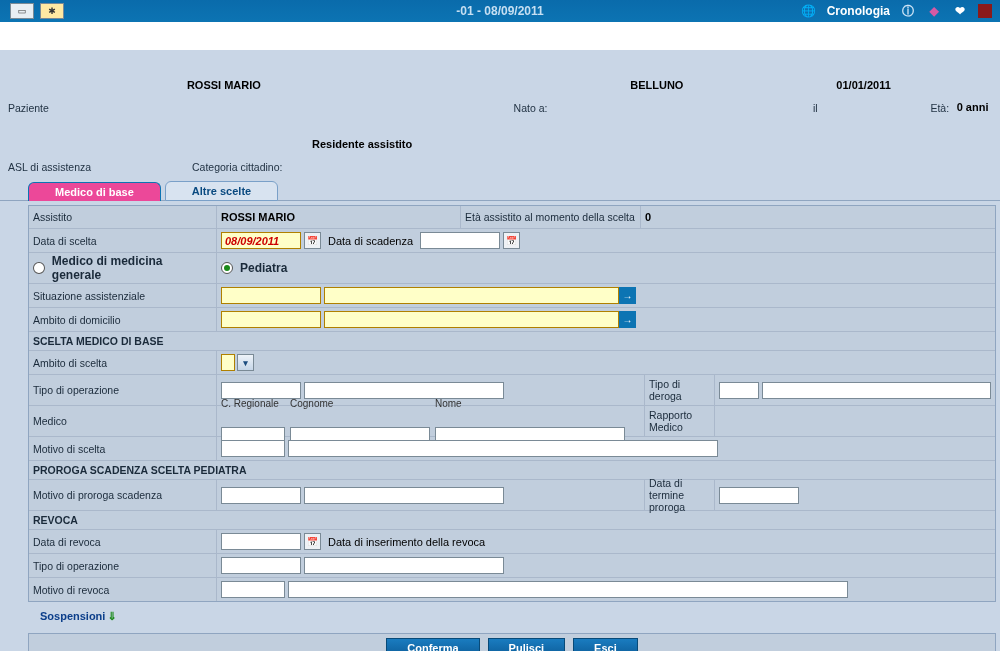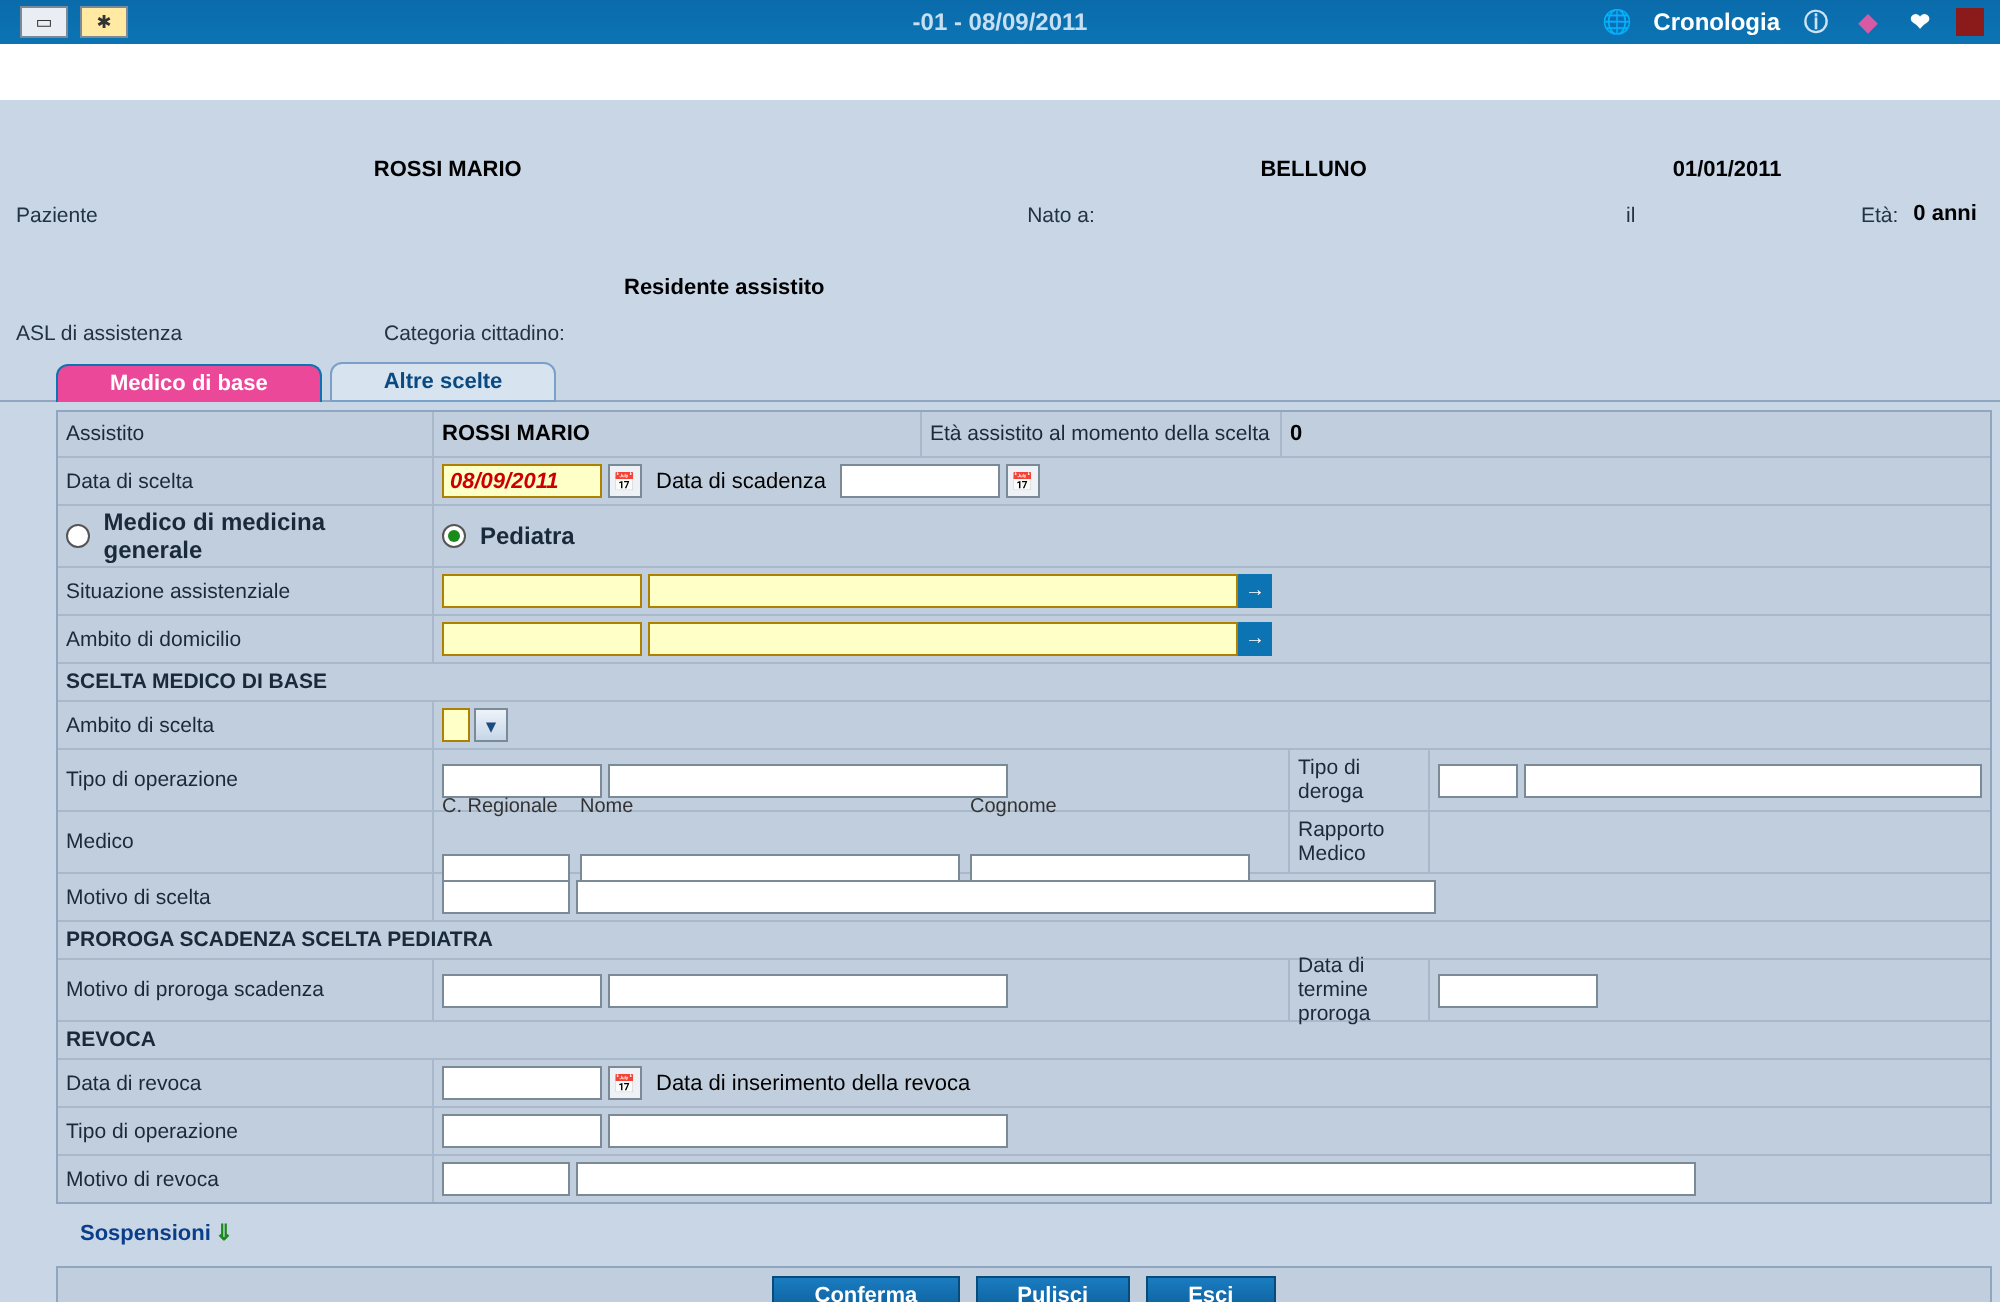--- a/index.html
+++ b/index.html
@@ -200,26 +200,26 @@
       </div>
     </div>
     <div class="frow">
       <div class="fcell lab h2">Medico</div>
       <div class="fcell val h2" style="width:428px;flex:none">
         <div class="medcol">
           <div class="sub-lbl">C. Regionale</div>
           <input class="inp" style="width: 64px;">
         </div>
         <div class="medcol">
+          <div class="sub-lbl">Cognome</div>
+          <input class="inp w140" style="">
+        </div>
+        <div class="medcol">
           <div class="sub-lbl">Nome</div>
           <input class="inp" style="width: 190px;">
-        </div>
-        <div class="medcol">
-          <div class="sub-lbl">Cognome</div>
-          <input class="inp w140" style="">
         </div>
       </div>
       <div class="fcell lab small h2">Rapporto Medico</div>
       <div class="fcell val h2"></div>
     </div>
     <div class="frow">
       <div class="fcell lab">Motivo di scelta</div>
       <div class="fcell val">
         <input class="inp" style="width: 64px;">
         <input class="inp" style="width: 430px;">

